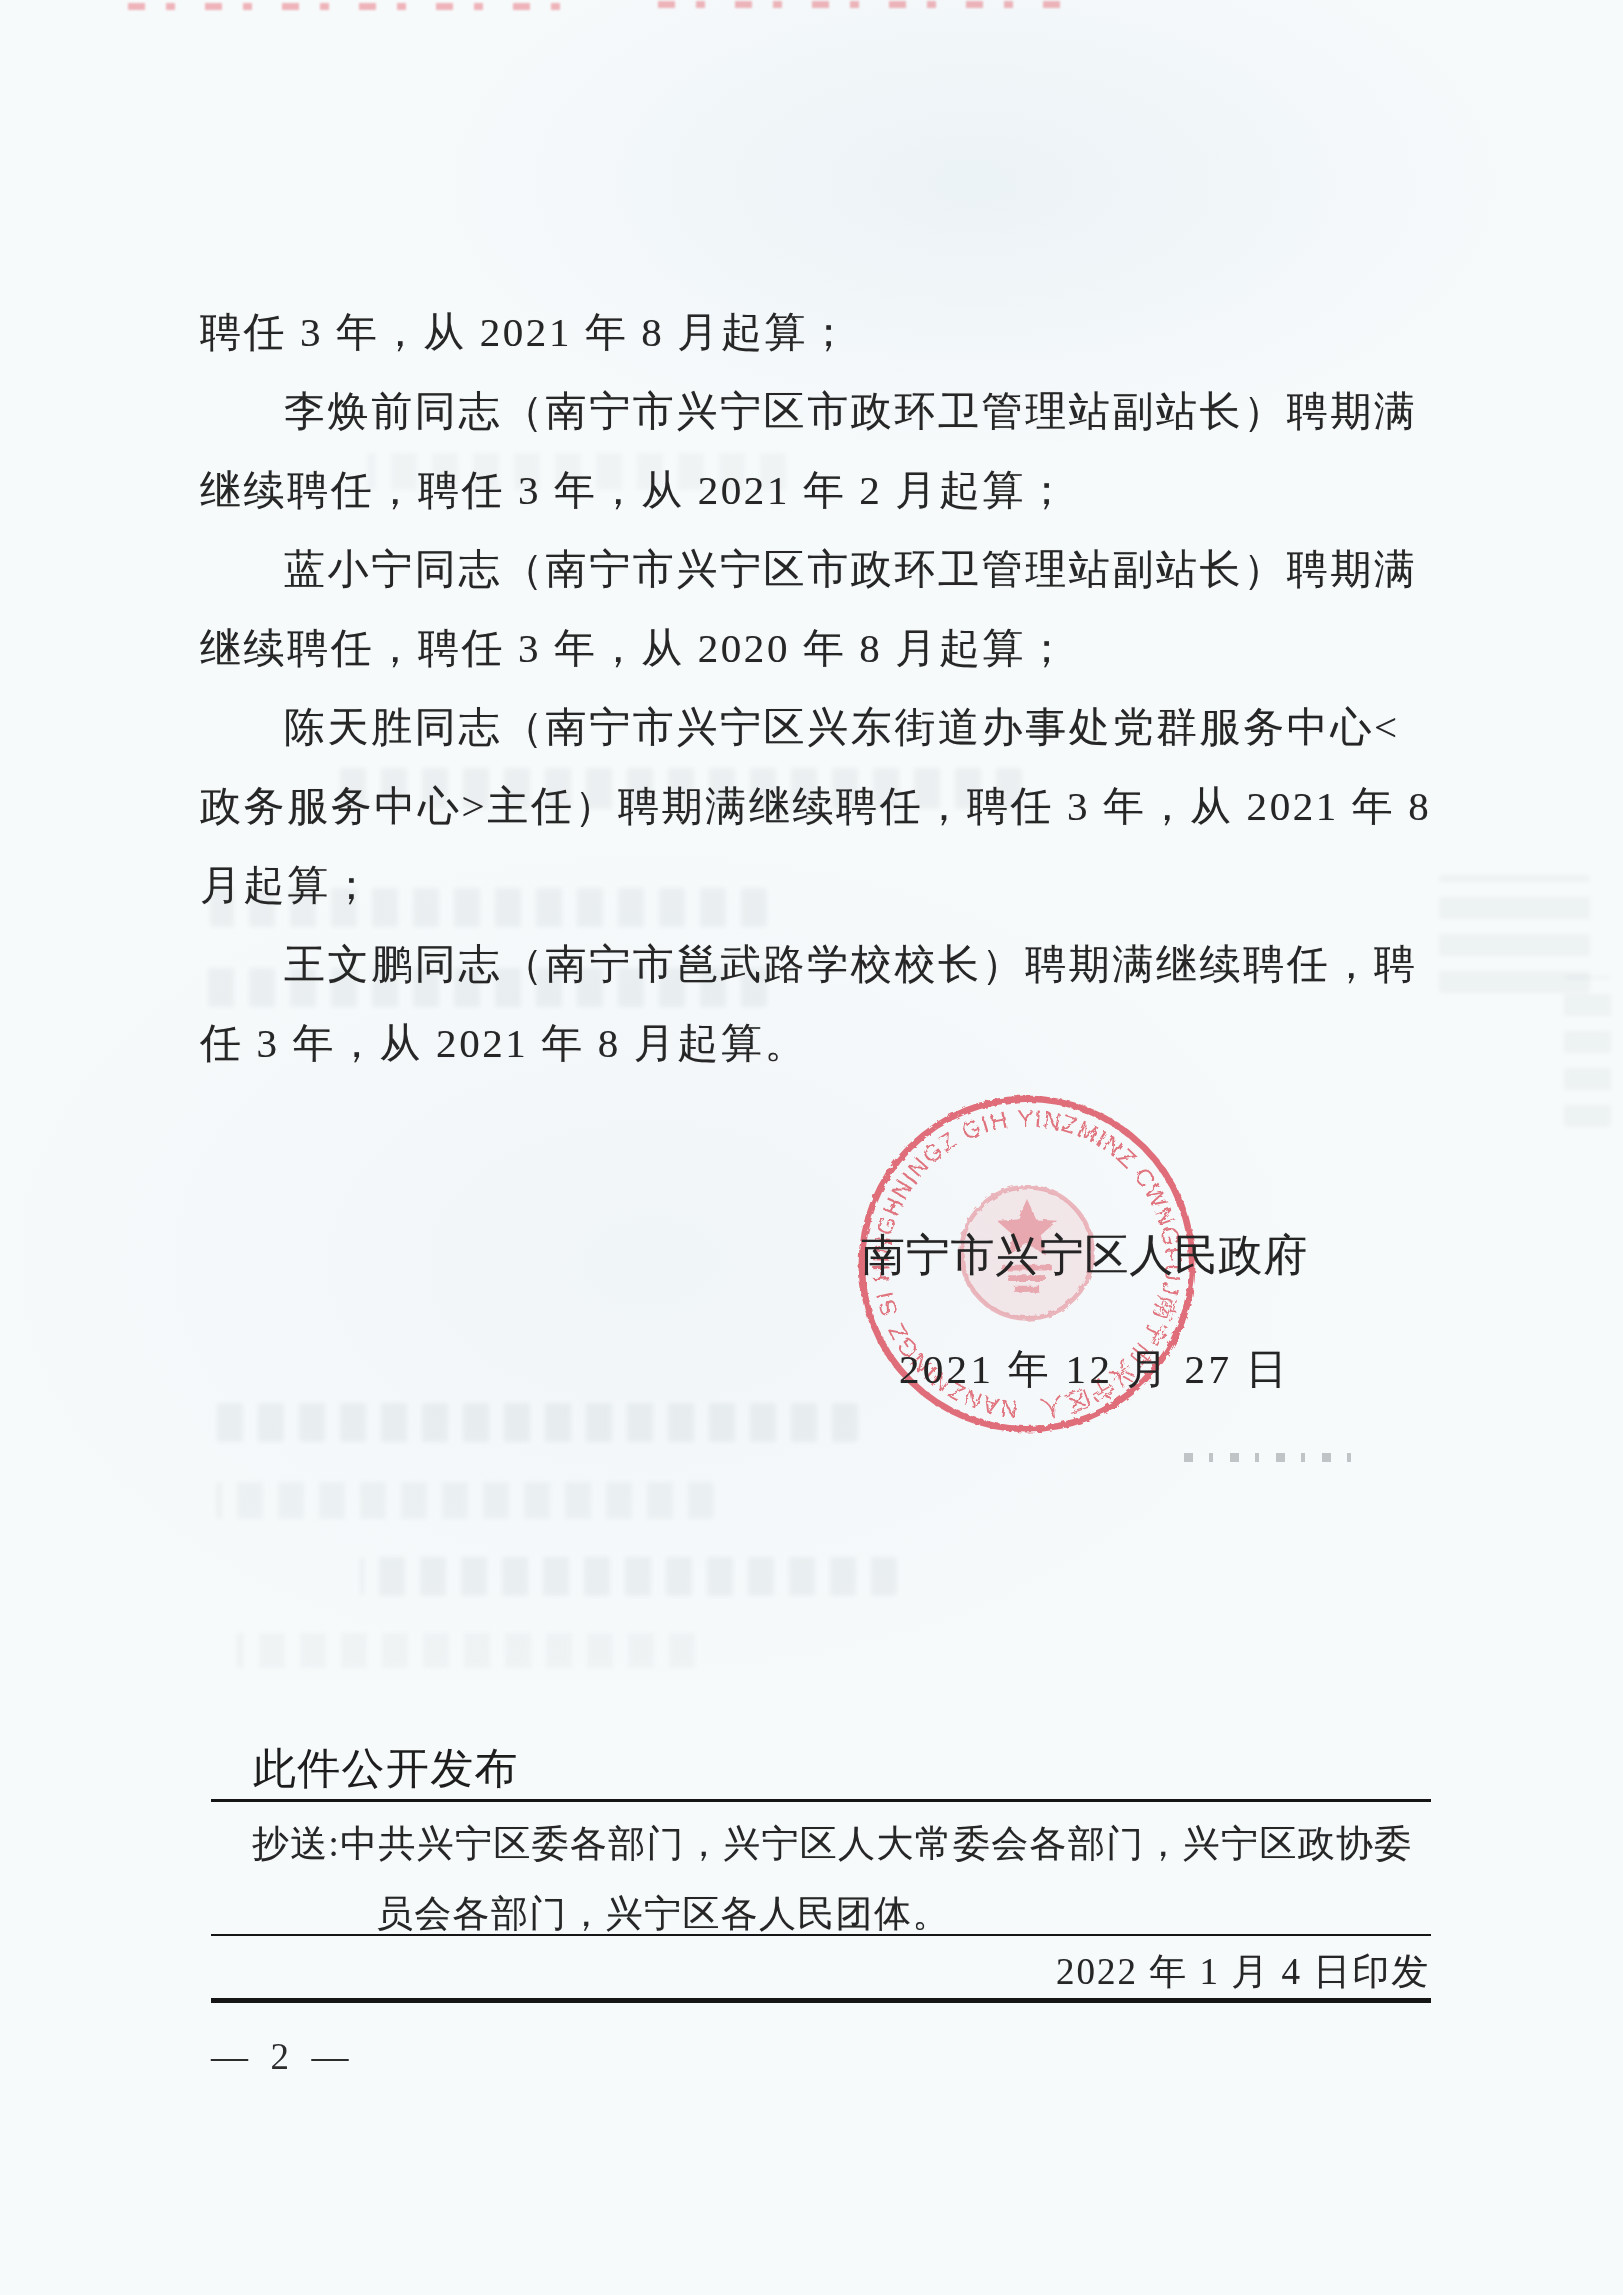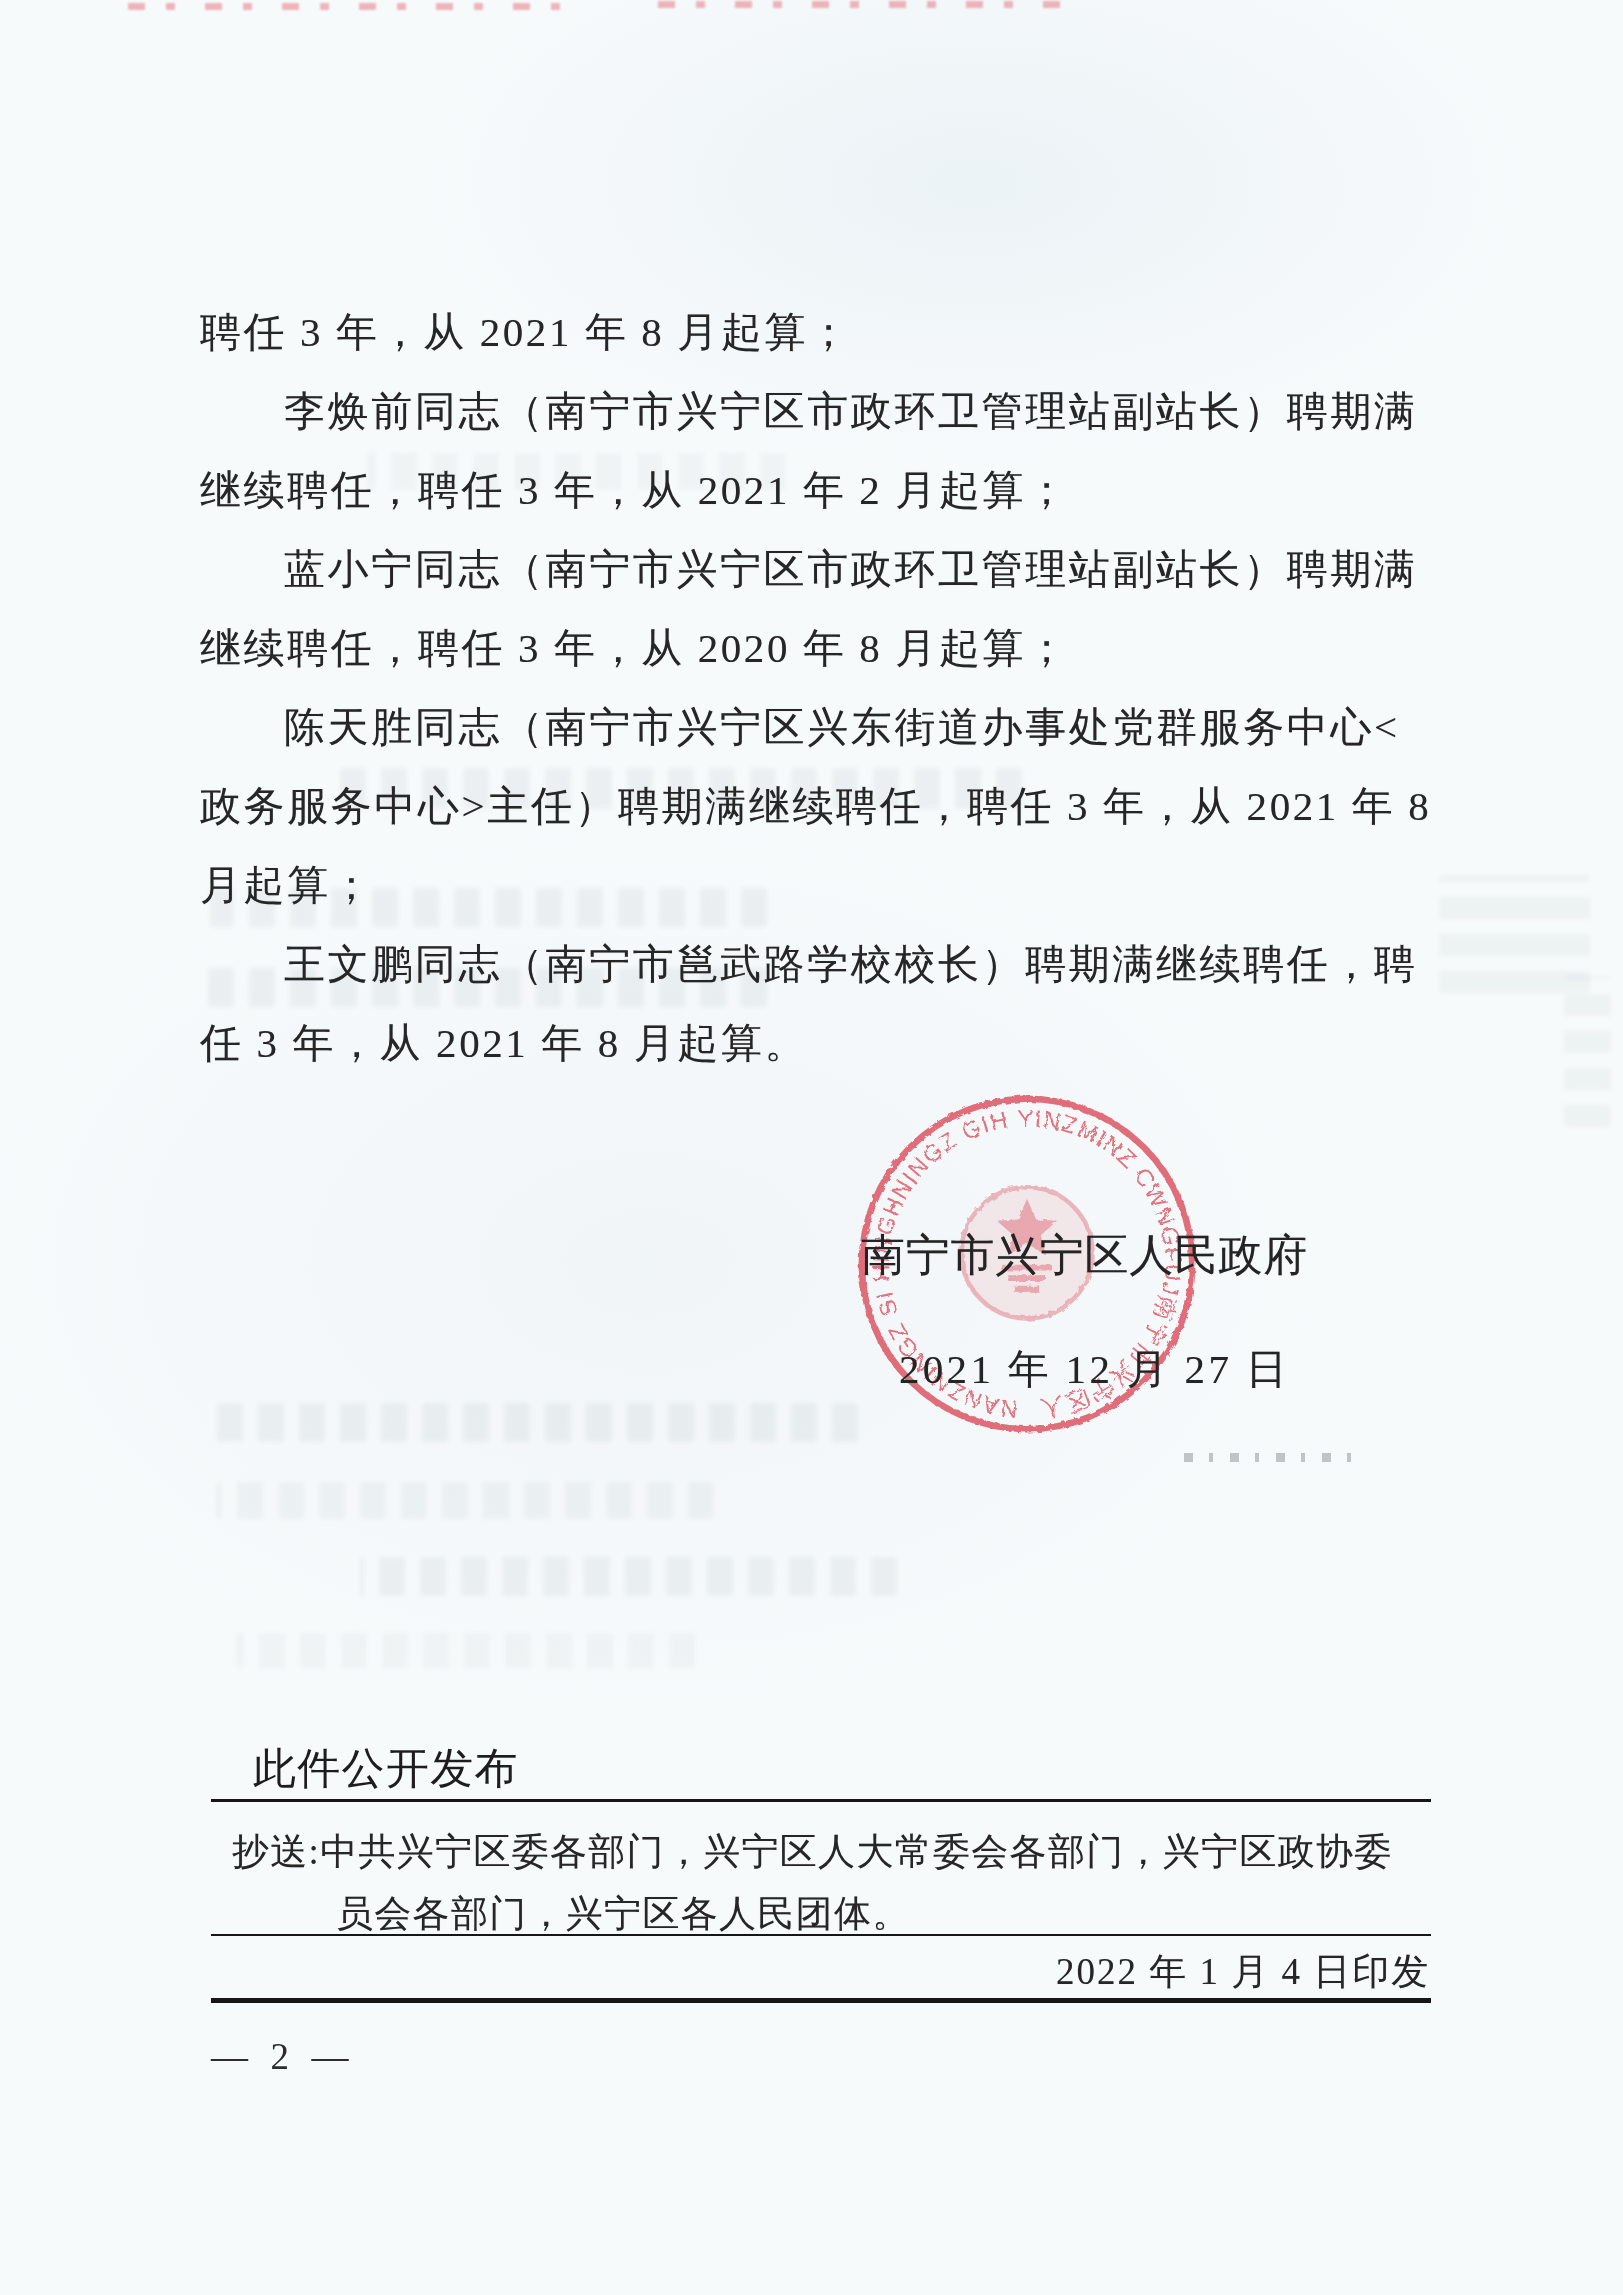--- a/index.html
+++ b/index.html
@@ -40,23 +40,23 @@
   
   .pub{
     position:absolute;left:253px;top:1740px;
     font-family:"Liberation Sans","DejaVu Sans",sans-serif;
     font-weight:normal;font-size:43px;letter-spacing:1.3px;color:#1d1d1d;white-space:nowrap;
   }
   .rule{position:absolute;background:#161616;}
   .rule1{left:211px;top:1799px;width:1220px;height:3.3px;}
   .rule2{left:211px;top:1934px;width:1220px;height:2px;}
   .rule3{left:211px;top:1998px;width:1220px;height:4.6px;}
-  .cc1{position:absolute;left:232px;top:1819px;font-size:37px;letter-spacing:1.3px;
-       white-space:nowrap;color:#262626;text-shadow:0 0 0.7px rgba(40,40,40,.3);margin-top:8px;}
-  .cc2{position:absolute;left:336px;top:1889px;font-size:37px;letter-spacing:1.3px;
+  .cc1{position:absolute;left:252px;top:1819px;font-size:37px;letter-spacing:1.3px;
+       white-space:nowrap;color:#262626;text-shadow:0 0 0.7px rgba(40,40,40,.3);}
+  .cc2{position:absolute;left:376px;top:1889px;font-size:37px;letter-spacing:1.3px;
        white-space:nowrap;color:#262626;text-shadow:0 0 0.7px rgba(40,40,40,.3);}
   .office{position:absolute;left:217px;top:1947px;font-size:37px;letter-spacing:1.3px;
        white-space:nowrap;color:#262626;text-shadow:0 0 0.7px rgba(40,40,40,.3);}
   .printdate{position:absolute;left:1056px;top:1947px;font-size:37px;letter-spacing:2px;
        white-space:nowrap;color:#262626;text-shadow:0 0 0.7px rgba(40,40,40,.3);}
   .pagenum{position:absolute;left:211px;top:2035px;font-size:37px;letter-spacing:6.6px;
        white-space:nowrap;color:#2c2c2c;}
   
   .ghost{
     position:absolute;opacity:.065;filter:blur(2px);border-radius:3.9px;

